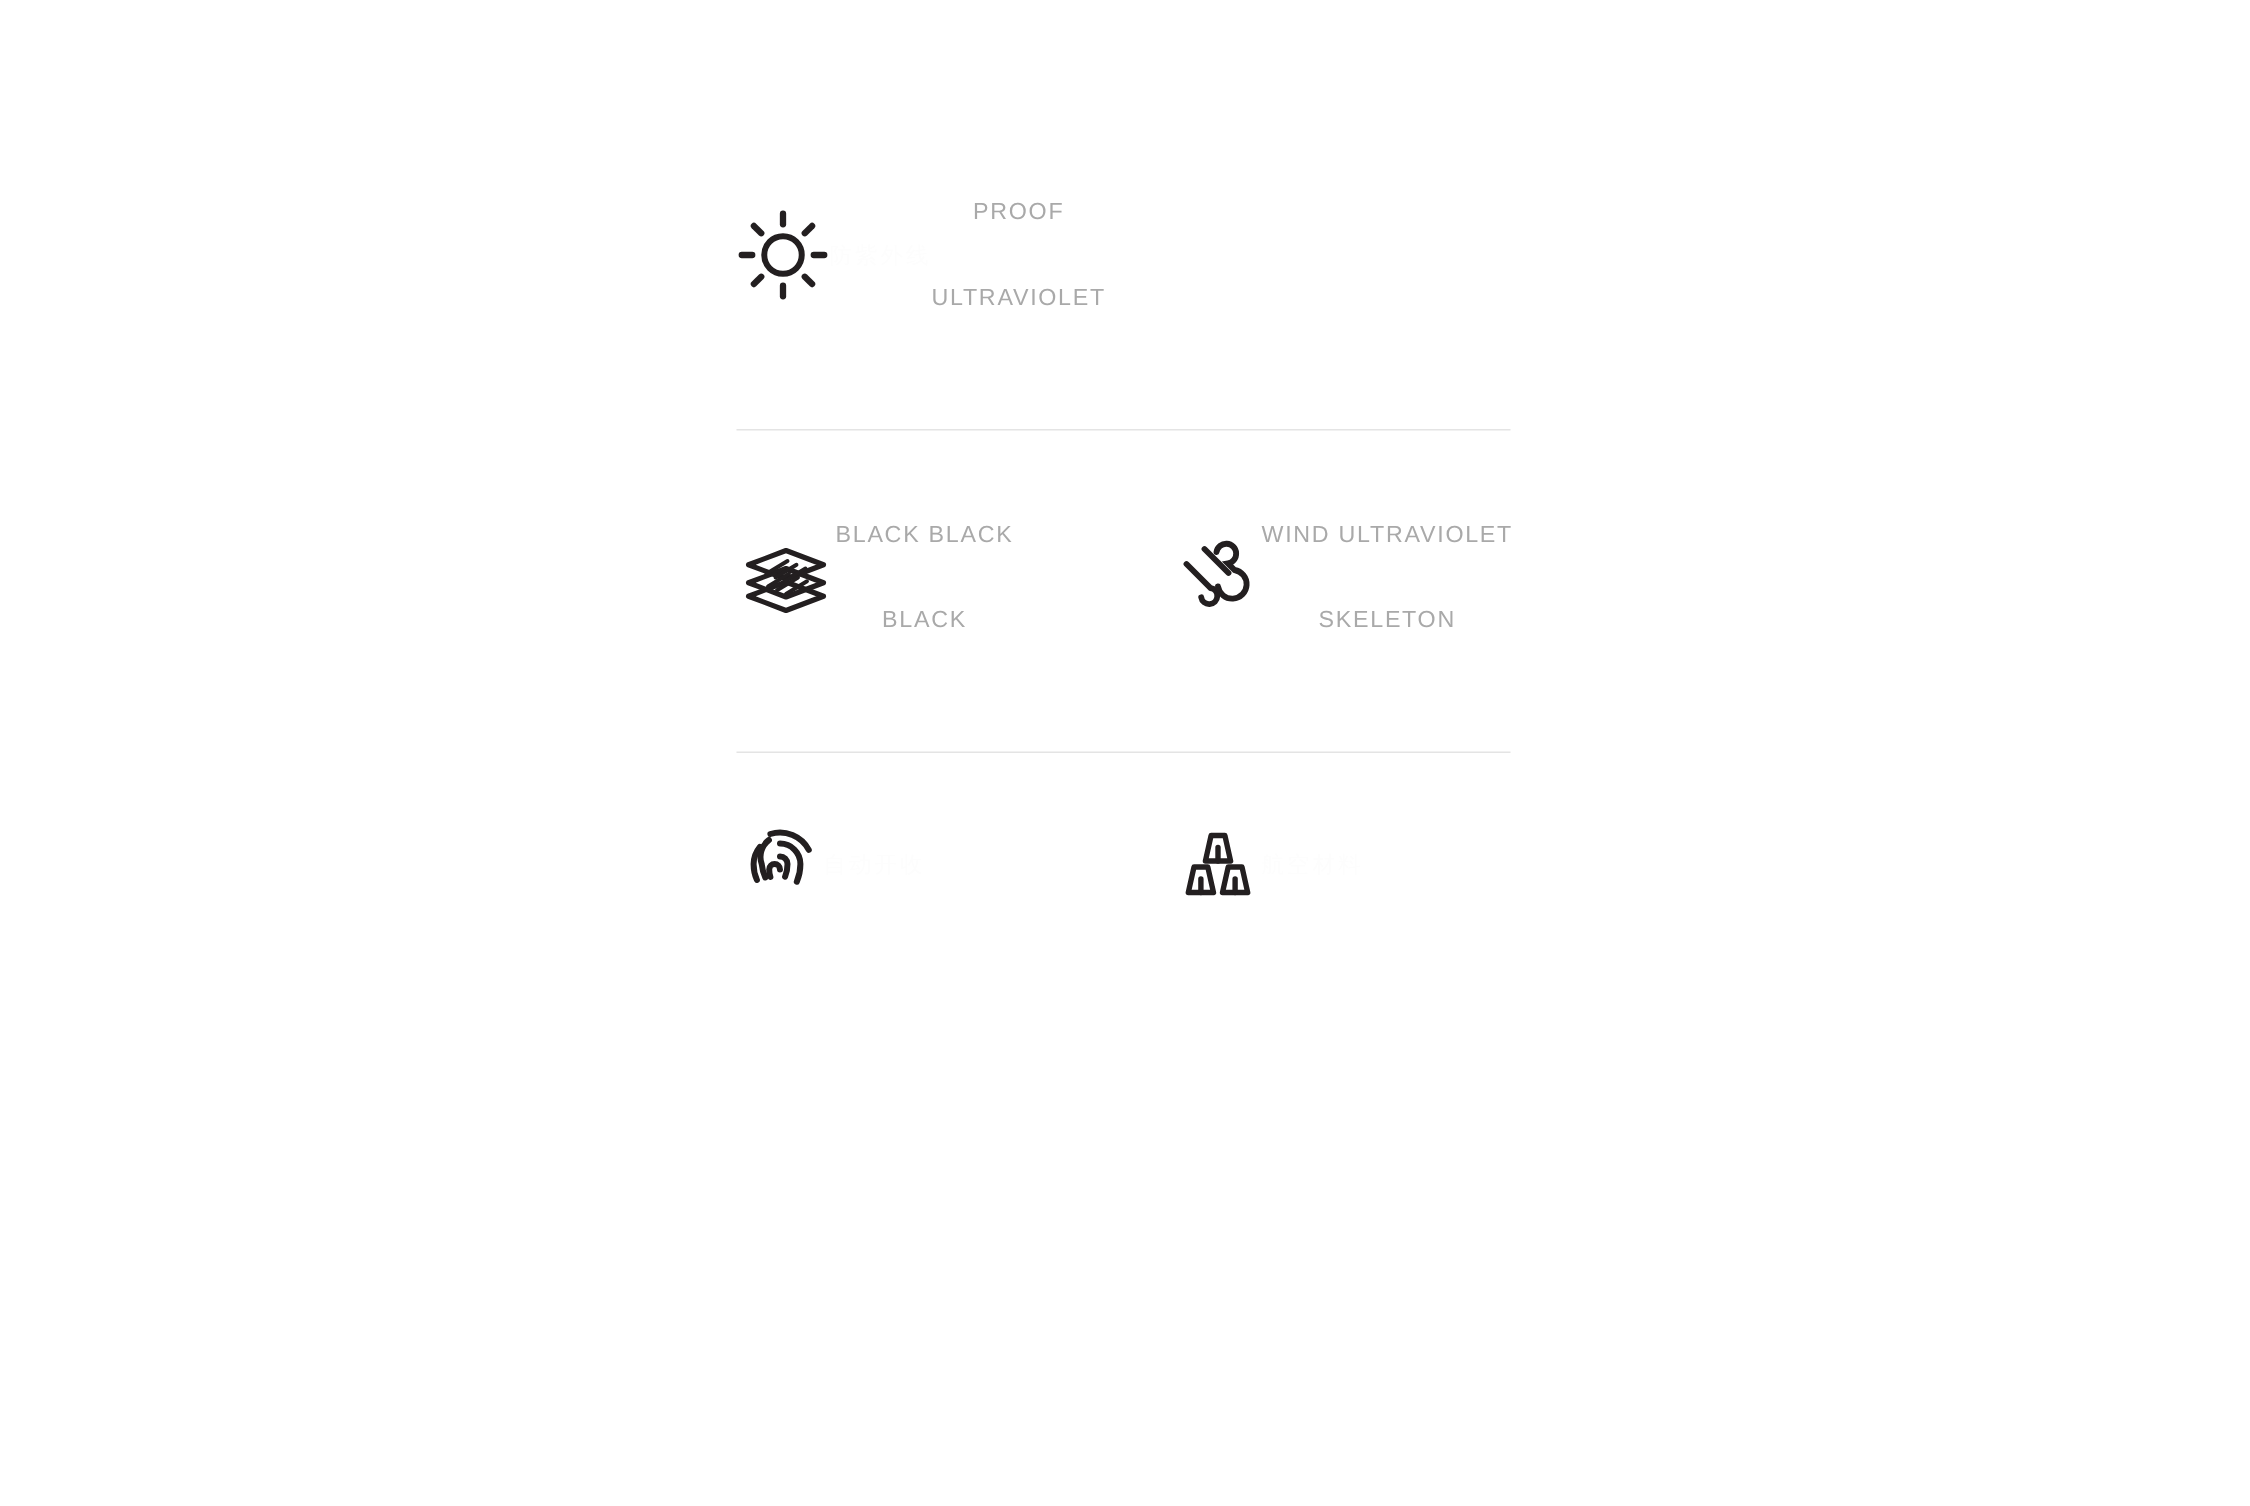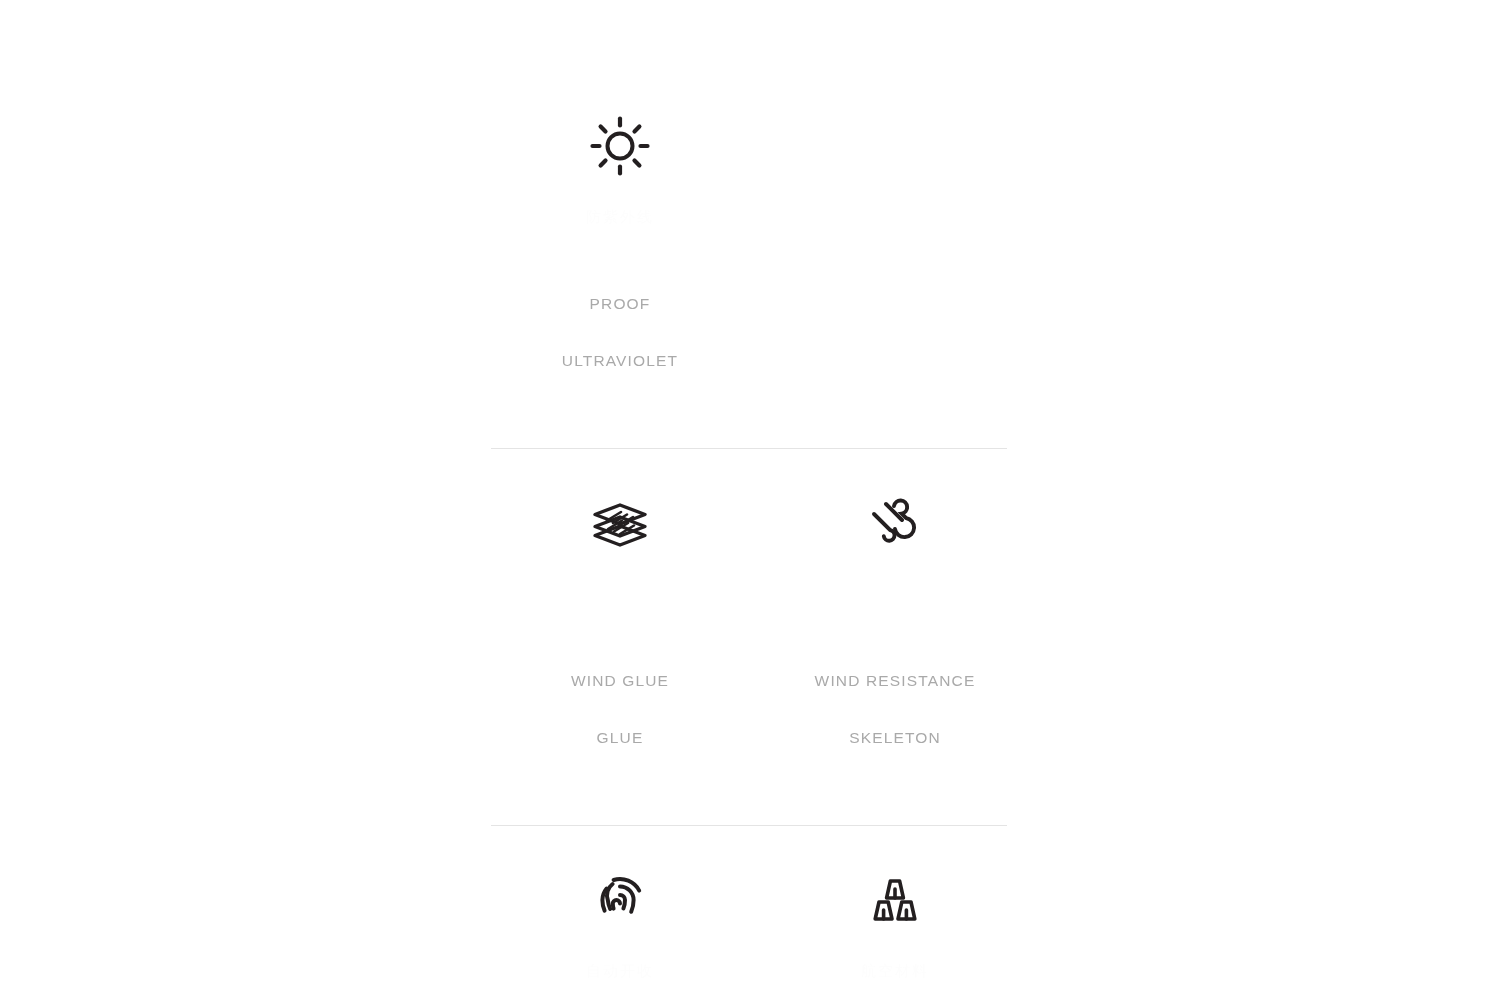--- a/index.html
+++ b/index.html
@@ -27,21 +27,21 @@
   }
   .divider {
     width: 100%;
     height: 1px;
     background: #e4e4e4;
   }
   .feature-cell {
     width: 50%;
     box-sizing: border-box;
     display: flex;
-    flex-direction: column;
+    flex-direction: row;
     align-items: center;
   }
   .feature-cell.col-left  { padding-left: 0px; }
   .feature-cell.col-right { padding-left: 34px; }
 
   .icon-wrap {
     height: 104px;
     display: flex;
     align-items: center;
     justify-content: center;
@@ -132,42 +132,42 @@
             <line x1="32" y1="33.5" x2="46" y2="25"></line>
             <line x1="21" y1="37" x2="35" y2="28.5"></line>
             <line x1="27" y1="39.5" x2="41" y2="31"></line>
             <line x1="33" y1="42" x2="47" y2="33.5"></line>
           </g>
         </svg>
       </div>
       <div class="ghost-text"></div>
       <div class="spacer-mid"></div>
       <div class="feature-label">
-        <div>WIND GLUE</div>
-        <div>GLUE</div>
+        <div>BLACK BLACK</div>
+        <div>BLACK</div>
       </div>
     </div>
 
     <div class="feature-cell col-right">
       <div class="icon-wrap">
         <svg width="58" height="58" viewBox="0 0 58 58" aria-hidden="true">
           <g fill="none" stroke="#231f20" stroke-width="3.9" stroke-linecap="round">
 
             <path d="M8 20 L24 36 a5.4 5.4 0 1 1 -6.2 6.2"></path>
 
             <path d="M20 10 L36 26"></path>
 
             <path d="M28 12 a6.6 6.6 0 1 1 7.6 7.6 L40 24 a9.6 9.6 0 1 1 -11 11"></path>
           </g>
         </svg>
       </div>
       <div class="ghost-text"></div>
       <div class="spacer-mid"></div>
       <div class="feature-label">
-        <div>WIND RESISTANCE</div>
+        <div>WIND ULTRAVIOLET</div>
         <div>SKELETON</div>
       </div>
     </div>
 
   </div>
   <div class="row-pad-bottom"></div>
   <div class="divider"></div>
 
   <div class="row-pad-top"></div>
   <div class="feature-row">

